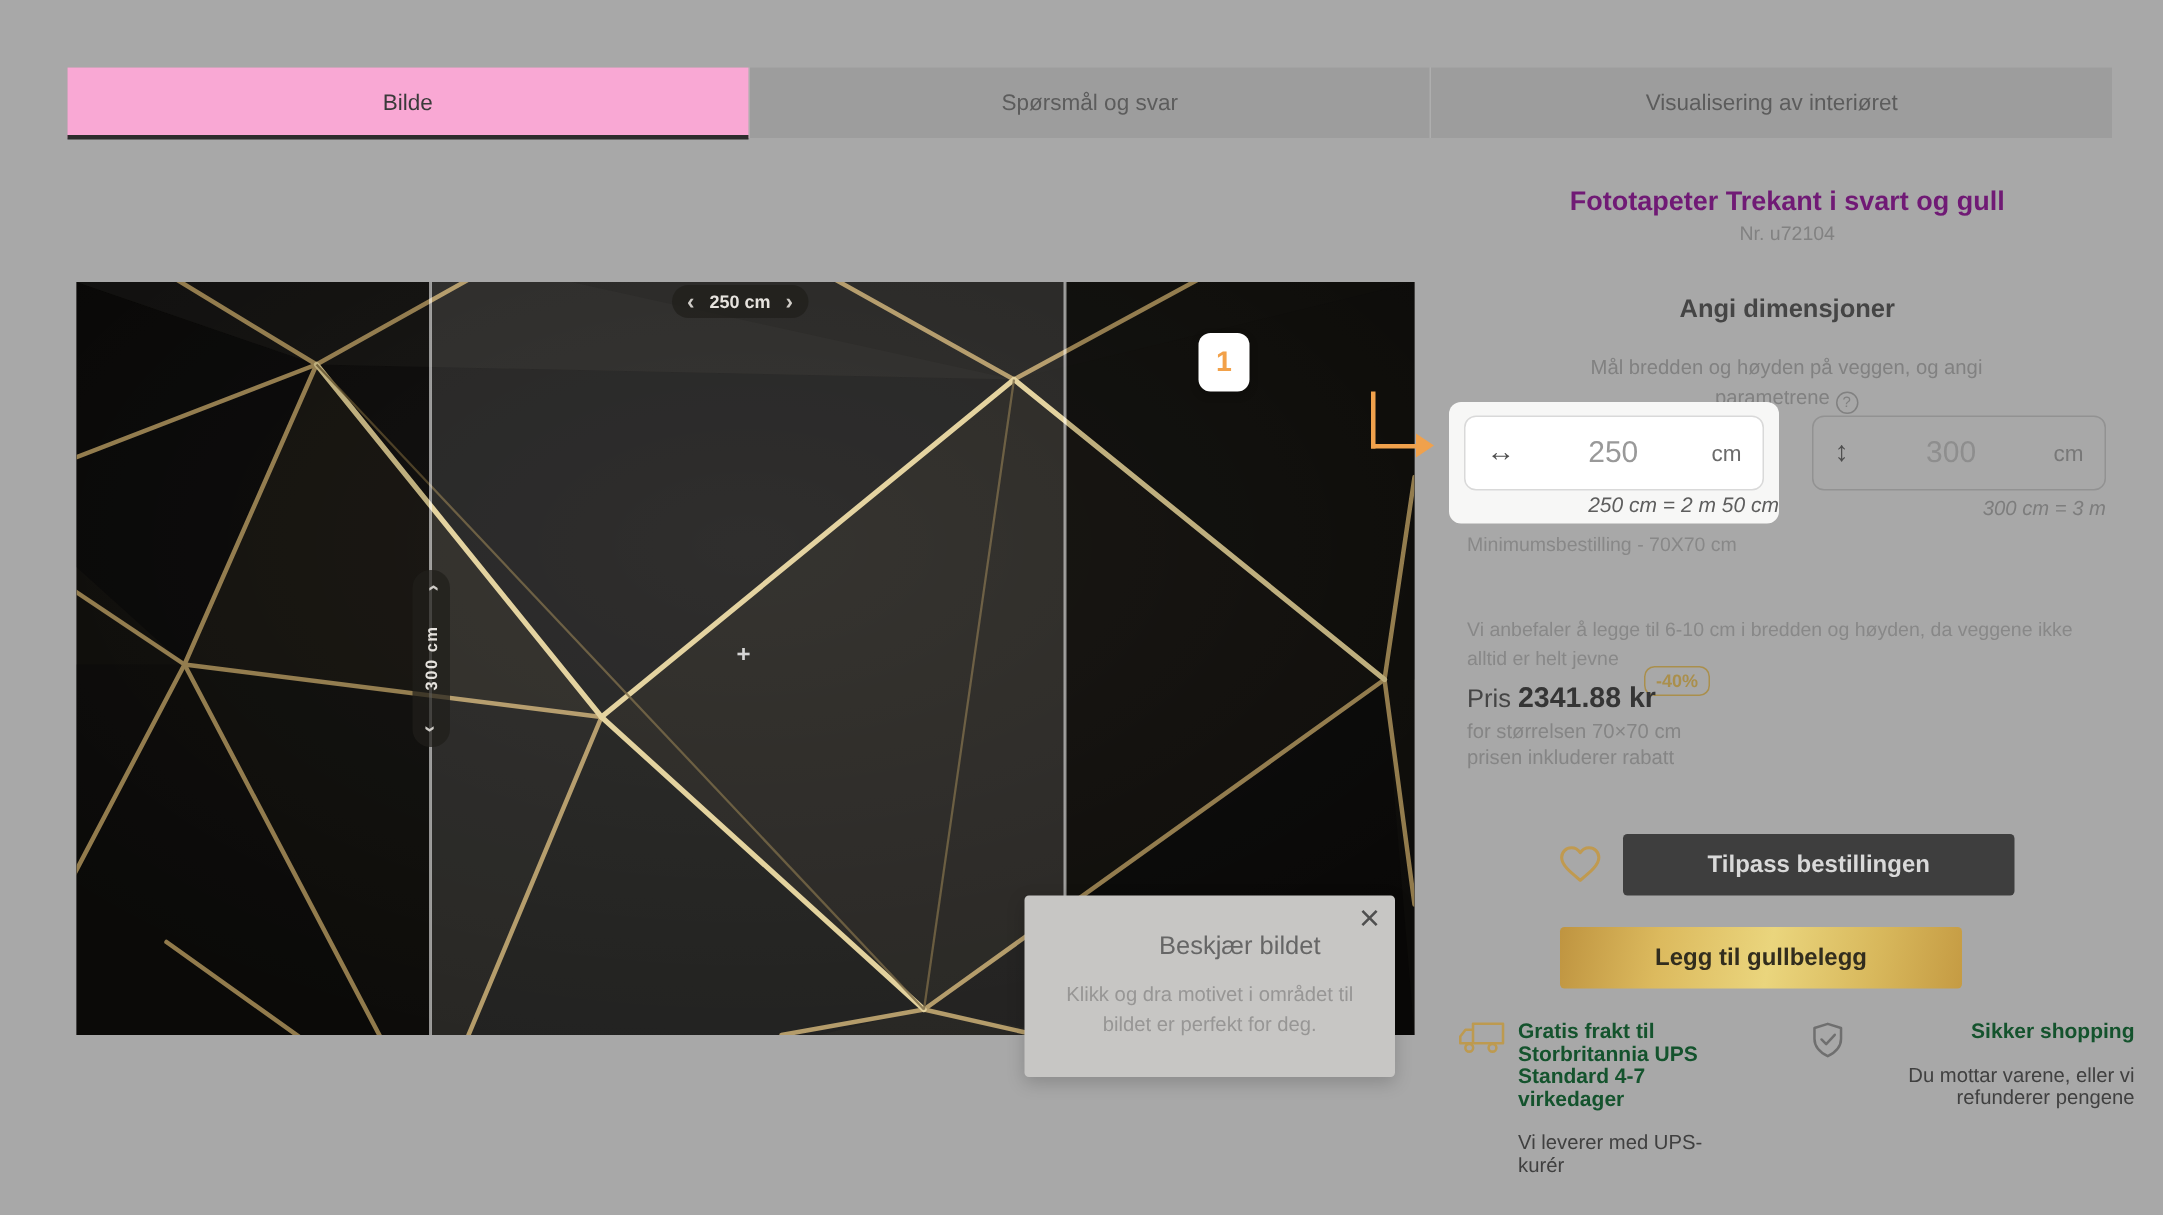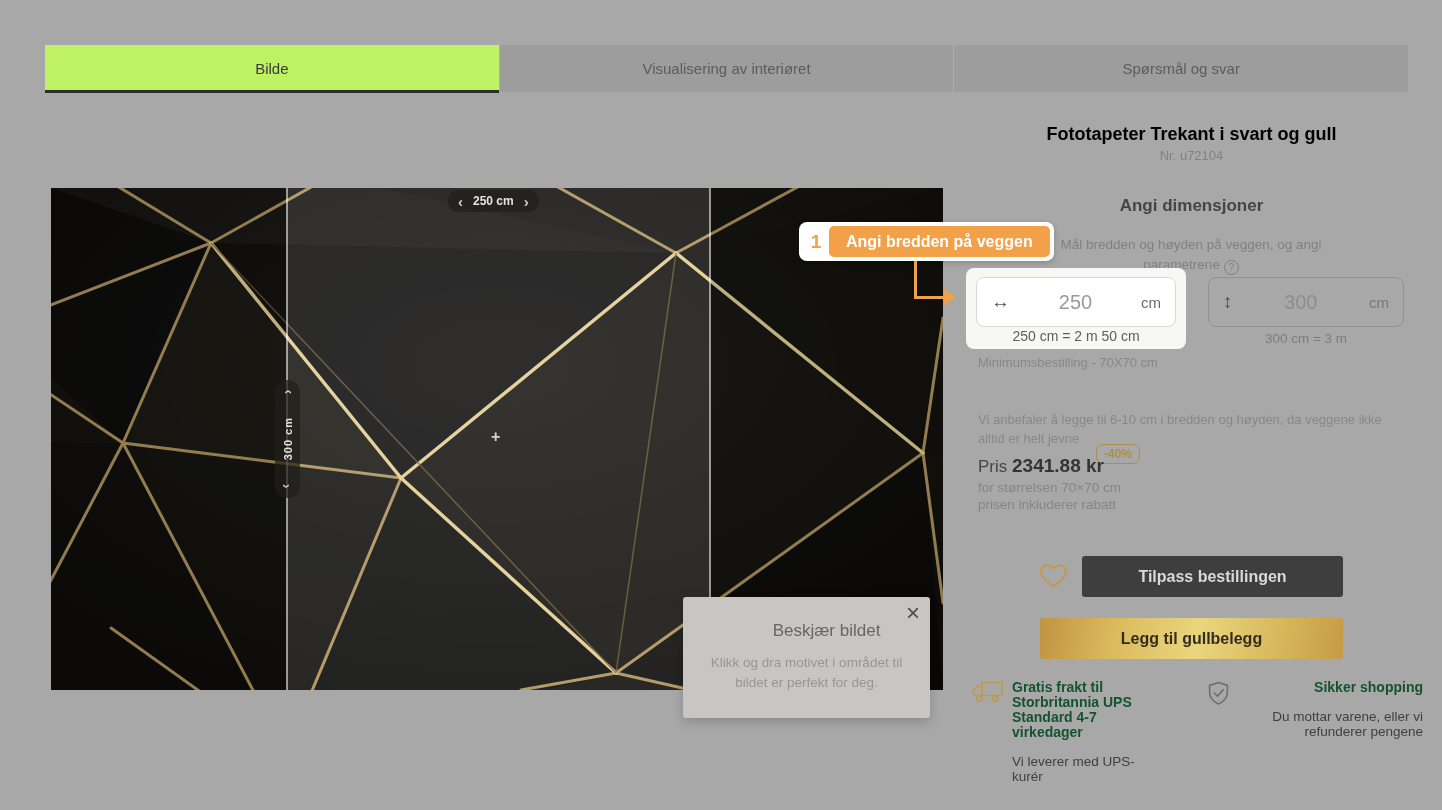--- a/index.html
+++ b/index.html
@@ -9,21 +9,21 @@
     background:#a8a8a8;
     font-family:"Liberation Sans","DejaVu Sans",sans-serif;
     color:#444;
   }
   
   .tabbar { position:absolute; left:45px; top:45px; width:1363px; height:47px;
     display:flex; background:#9d9d9d; }
   .tab { flex:1 1 0; display:flex; align-items:center; justify-content:center;
     font-size:15px; color:#5c5c5c; position:relative; cursor:pointer; }
   .tab + .tab { border-left:1px solid rgba(255,255,255,0.18); }
-  .tab.active { background:#bef264; color:#3a3a3a; }
+  .tab.active { background:#f9a8d4; color:#3a3a3a; }
   .tab.active::after { content:""; position:absolute; left:0; right:0; bottom:-1px;
     height:3px; background:#2d2d2d; }
   
   .stage { position:absolute; left:51px; top:188px; width:892px; height:502px;
     background:#0e0d0b; overflow:hidden; }
   .stage svg { position:absolute; left:0; top:0; }
   .ruler-h { position:absolute; left:397px; top:2px; height:22px; padding:0 10px;
     display:flex; align-items:center; gap:10px; border-radius:11px;
     background:rgba(32,30,27,0.72); color:#e6e3de; font-size:12px; font-weight:bold; }
   .ruler-h .chev { font-size:15px; font-weight:bold; color:#cfccc7; cursor:pointer; line-height:1; }
@@ -61,30 +61,30 @@
   
   .spotlight { position:absolute; left:966px; top:268px; width:220px; height:81px;
     background:#f7f7f6; border-radius:8px; }
   .dim-box { display:flex; align-items:center; padding:0 14px; gap:6px;
     border-radius:8px; border:1px solid #d9d9d9; background:#fff; }
   .spotlight .dim-box { position:absolute; left:10px; top:9px; width:200px; height:50px; }
   .dim-box .dir-icon { font-size:19px; color:#4e4e4e; }
   .dim-box input { flex:1 1 0; min-width:0; border:none; outline:none; background:transparent;
     text-align:center; font-size:20px; color:#999; font-family:inherit; }
   .dim-box .unit { font-size:15px; color:#6b6b6b; }
-  .conv { position:absolute; text-align:center; font-size:14px; color:#5d5d5d; }
+  .conv { position:absolute; text-align:right; font-size:14px; color:#5d5d5d;font-style:italic; }
   .spotlight .conv { left:0; bottom:5px; width:100%; }
   .dim-box.dimmed { position:absolute; left:1208px; top:277px; width:196px; height:50px;
     background:transparent; border:1px solid #929292; }
   .dim-box.dimmed input { color:#8e8e8e; }
   .dim-box.dimmed .unit { color:#787878; }
   .conv.dimmed2 { left:1208px; top:331px; width:196px; color:#7d7d7d; font-size:13.5px; }
   
   .r-center { position:absolute; left:978px; width:427px; text-align:center; }
-  .title { top:124px; font-size:18px; font-weight:bold; color:#000000; }
+  .title { top:124px; font-size:18px; font-weight:bold; color:#701a75; }
   .sku { top:148px; font-size:13px; color:#828282; }
   .dim-head { top:196px; font-size:17px; font-weight:600; color:#454545; }
   .dim-sub { position:absolute; left:1021px; top:217px; width:340px; text-align:center;
     font-size:13.5px; line-height:1.5; color:#818181;margin-top:18px; }
   .q-circle { display:inline-block; width:15px; height:15px; border:1px solid #818181;
     border-radius:50%; font-size:10px; line-height:14px; text-align:center; color:#818181;
     vertical-align:-2px; cursor:pointer; }
   .min-order { position:absolute; left:978px; top:355px; font-size:13px; color:#888; }
   .recommend { position:absolute; left:978px; top:387px; width:420px; font-size:13px;
     line-height:1.45; color:#888;margin-top:24px; }
@@ -93,38 +93,38 @@
     color:#aa8f4c; }
   .price-line { position:absolute; left:978px; top:455px; font-size:17px; color:#454545; }
   .price-line strong { font-size:19px; color:#353535; }
   .size-note { position:absolute; left:978px; top:480px; font-size:13.5px; color:#858585; }
   .disc-note { position:absolute; left:978px; top:497px; font-size:13.5px; color:#858585; }
   .heart { position:absolute; left:1038px; top:561px; cursor:pointer; }
   .btn { position:absolute; display:flex; align-items:center; justify-content:center;
     border:none; border-radius:3px; font-size:16px; font-weight:bold; cursor:pointer;
     font-family:inherit; }
   .btn.dark { left:1082px; top:556px; width:261px; height:41px; background:#3e3e3e; color:#d9d9d9; }
-  .btn.gold { left:1040px; top:618px; width:303px; height:41px;
+  .btn.gold { left:1040px; top:618px; width:268px; height:41px;
     background:linear-gradient(100deg,#bf9440 0%,#dcba5e 25%,#ead57d 52%,#d8b85c 78%,#c59b43 100%);
     color:#322d1e; }
   
   .feat-icon { position:absolute; }
   .feat { position:absolute; top:680px; }
   .feat .f-title { font-size:14px; font-weight:bold; color:#14532d; line-height:15px; }
   .feat .f-sub { margin-top:14px; font-size:13.5px; color:#404040; line-height:15px; }
   .feat.one { left:1012px; width:142px; }
   .feat.two { left:1243px; width:180px;text-align:right; }
 </style>
 </head>
 <body>
 
 <nav class="tabbar">
   <div class="tab active">Bilde</div>
+  <div class="tab">Spørsmål og svar</div>
   <div class="tab">Visualisering av interiøret</div>
-  <div class="tab">Spørsmål og svar</div>
 </nav>
 
 <div class="stage">
   <svg width="892" height="502" viewBox="0 0 892 502">
     <defs>
       <radialGradient id="sheen" cx="50%" cy="35%" r="70%">
         <stop offset="0%" stop-color="#ffffff" stop-opacity="0.05"></stop>
         <stop offset="100%" stop-color="#ffffff" stop-opacity="0"></stop>
       </radialGradient>
     </defs>
@@ -191,21 +191,20 @@
 </div>
 
 <div class="tooltip">
   <span class="close">×</span>
   <h3>Beskjær bildet</h3>
   <p>Klikk og dra motivet i området til bildet er perfekt for deg.</p>
 </div>
 
 <div class="anno">
   <span class="num">1</span>
-  <span class="lbl">Angi bredden på veggen</span>
 </div>
 <div class="conn-v"></div>
 <div class="conn-h"></div>
 <div class="conn-arrow"></div>
 
 <h1 class="r-center title">Fototapeter Trekant i svart og gull</h1>
 <div class="r-center sku">Nr. u72104</div>
 
 <h2 class="r-center dim-head">Angi dimensjoner</h2>
 <p class="dim-sub">

